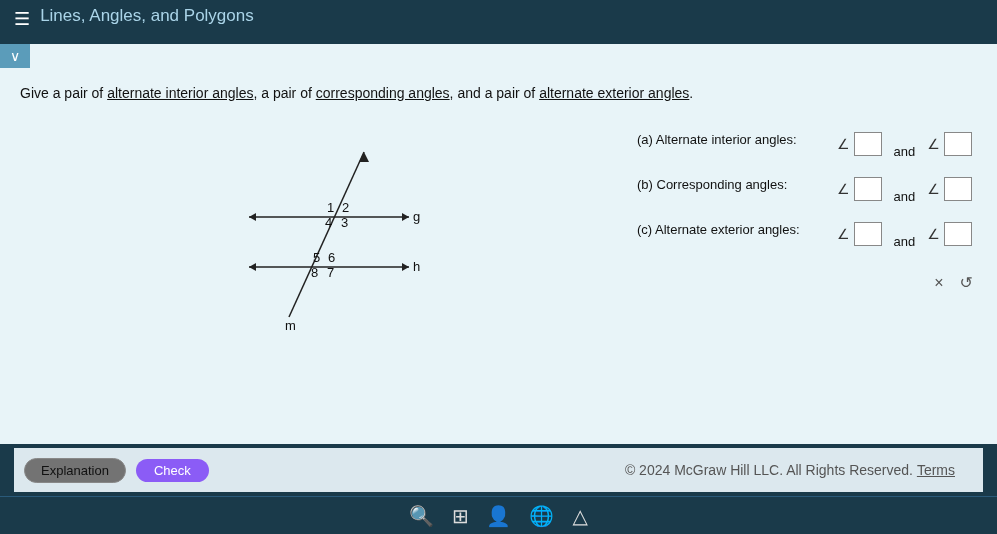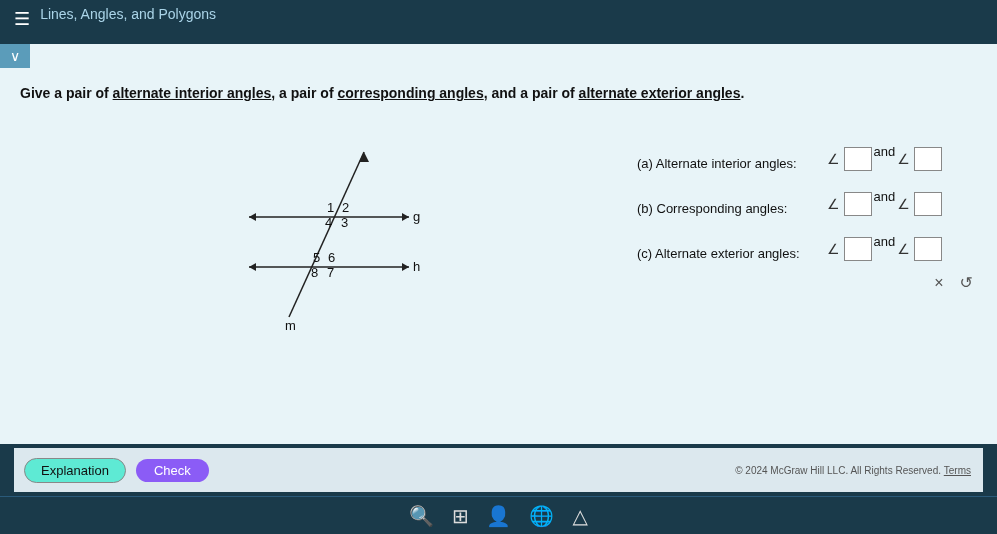--- a/index.html
+++ b/index.html
@@ -27,21 +27,21 @@
       font-size: 18px;
       margin-top: 2px;
       cursor: pointer;
     }
     .title-block {
       display: flex;
       flex-direction: column;
     }
     .subtitle {
       color: #aad4e8;
-      font-size: 14px;
+      font-size: 17px;
       text-align: center;
     }
     .main-title {
       color: white;
       font-size: 14px;
       font-weight: bold;
     }
 
     
     .content-area {
@@ -66,21 +66,20 @@
       color: white;
       font-size: 14px;
     }
 
     
     .instruction {
       padding: 14px 32px 8px 20px;
       font-size: 14px;
       color: #111;
       line-height: 1.6;
-      font-weight: bold;
     }
     .instruction a, .instruction span.underline {
       text-decoration: underline;
       color: #111;
     }
 
     
     .main-section {
       flex: 1;
       display: flex;
@@ -103,22 +102,22 @@
     .answer-panel {
       width: 340px;
       display: flex;
       flex-direction: column;
       gap: 6px;
       padding-top: 20px;
     }
 
     .answer-row {
       display: flex;
-      align-items: flex-end;
-      gap: 0;
+      align-items: flex-start;
+      gap: 10px;
       font-size: 13px;
       color: #111;
     }
     .answer-label {
       min-width: 190px;
     }
     .angle-input-group {
       display: flex;
       align-items: center;
       gap: 4px;
@@ -176,41 +175,41 @@
       flex: 1;
       background: #dce8ee;
       height: 44px;
       display: flex;
       align-items: center;
       padding: 0 10px;
       gap: 10px;
       position: relative;
     }
     .explanation-btn {
-      background: #5eead4;
+      background: #737373;
       border: 1.5px solid #888;
       border-radius: 14px;
       padding: 4px 16px;
       font-size: 13px;
       cursor: pointer;
       color: #111;
     }
     .check-btn {
       background: #8b5cf6;
       border: none;
       border-radius: 14px;
       padding: 4px 18px;
       font-size: 13px;
       cursor: pointer;
       color: white;
     }
     .copyright {
       position: absolute;
-      right: 12px;
-      font-size: 10px;
+      right: 28px;
+      font-size: 14px;
       color: #555;
     }
 
     
     .taskbar {
       background: #1a3a4a;
       height: 38px;
       display: flex;
       align-items: center;
       justify-content: center;

